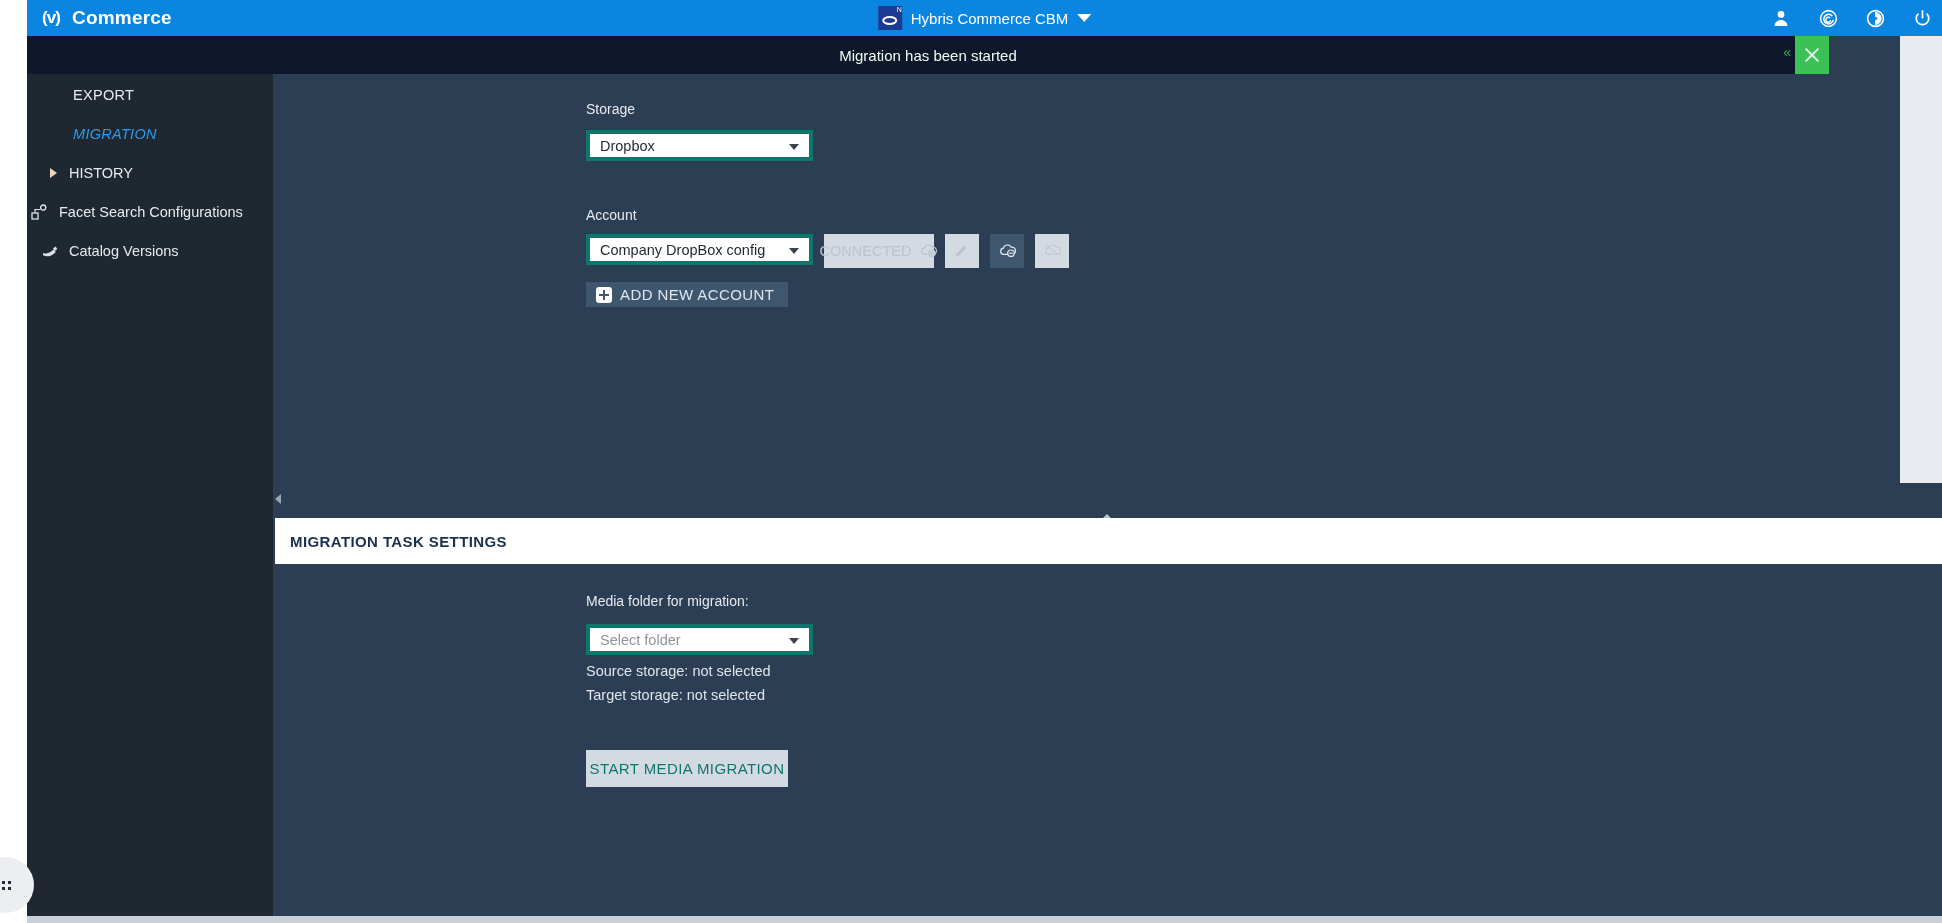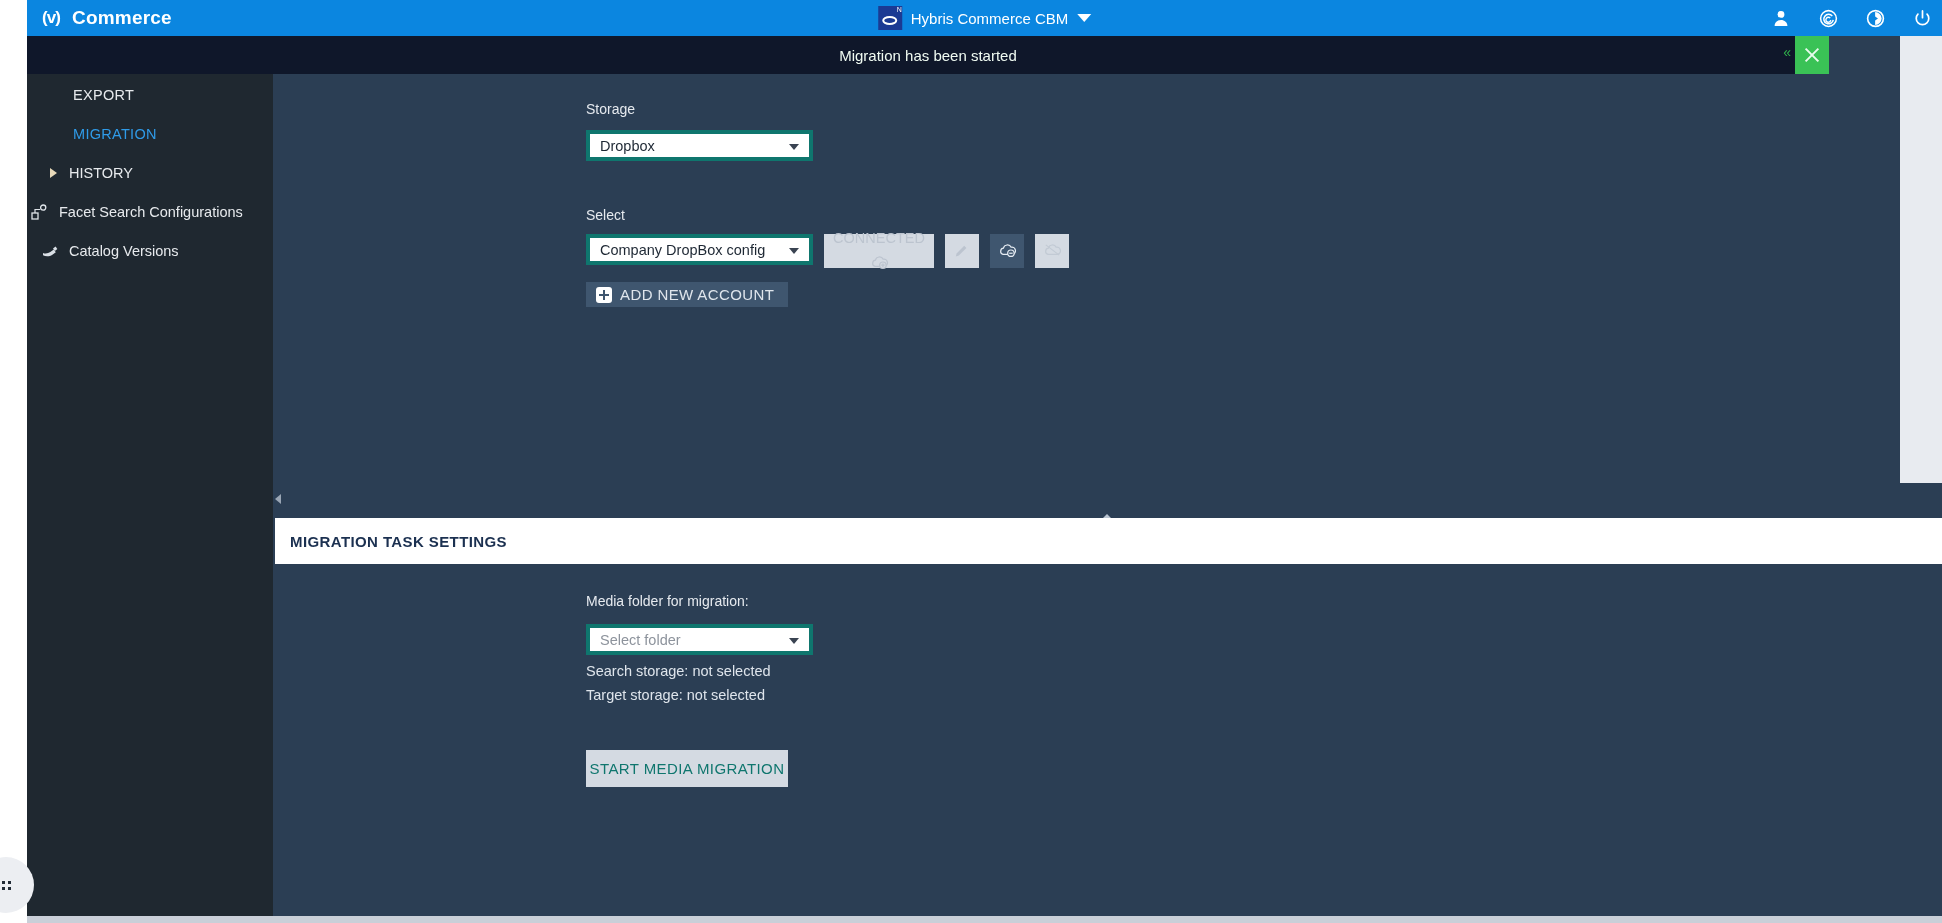--- a/index.html
+++ b/index.html
@@ -77,21 +77,21 @@
   
   .sidebar {
     position:absolute; left:27px; top:36px; width:246px; height:887px;
     background:#1f2830; z-index: 3;
   }
   .nav-item {
     height:39px; display:flex; align-items:center; padding-left:17px;
     font-size:14.5px; color:#e7eaed; cursor:pointer; white-space:nowrap;
   }
   .nav-item.sub { padding-left:46px; letter-spacing:.3px; }
-  .nav-item.active { color:#2f9be8; }
+  .nav-item.active { color:#2f9be8;font-style:italic; }
   .nav-item .tri {
     width:0;height:0;border-top:5px solid transparent;border-bottom:5px solid transparent;
     border-left:7px solid #e7d9b9; margin-right:12px; flex:none;
   }
   .nav-item .nicon { width:20px; margin-right:8px; flex:none; display:flex; align-items:center; }
   .nav-item .nicon svg{display:block;}
 
   
   .main { position:absolute; left:273px; top:36px; width:1669px; height:887px; background:#2b3e54; }
 
@@ -123,21 +123,21 @@
   .account-row { position:absolute; left:313px; top:198px; display:flex; align-items:flex-start; gap:11px; }
 
   .btn {
     height:34px; border:none; display:inline-flex; align-items:center; justify-content:center;
     gap:8px; font-size:14.5px; cursor:pointer; font-family:"Liberation Sans", sans-serif;
   }
   .btn-disabled { background:#d4dae2; color:#bcc4cf; cursor:default; }
   .btn-ghost { background:#d4dae2; }
   .btn-active { background:#3f566f; }
   .btn-sq { width:34px; padding:0; }
-  .btn-connected { width:110px; padding:0 12px;flex-direction:column; }
+  .btn-connected { width:110px; padding:0 12px; }
 
   .add-account {
     position:absolute; left:313px; top:246px; height:25px;
     background:#3f566f; color:#dfe5ec; font-size:15px; letter-spacing:.4px;
     display:flex; align-items:center; padding:0 14px 0 10px; gap:8px; cursor:pointer;
   }
   .plus-sq {
     width:16px; height:16px; background:#fff; border-radius:3px; position:relative; flex:none;
   }
   .plus-sq:before, .plus-sq:after { content:""; position:absolute; background:#3f566f; }
@@ -297,21 +297,21 @@
 
     <section class="top-panel">
       <div class="panel-scroll-track"></div>
 
       <div class="field-label storage-label">Storage</div>
       <div class="select storage-select">
         <span>Dropbox</span>
         <span class="sc"></span>
       </div>
 
-      <div class="field-label account-label">Select</div>
+      <div class="field-label account-label">Account</div>
 
       <div class="account-row">
         <div class="select">
           <span>Company DropBox config</span>
           <span class="sc"></span>
         </div>
 
         <button class="btn btn-disabled btn-connected">
           <span>CONNECTED</span>
           <span>
@@ -363,21 +363,21 @@
     </div>
 
     <section class="bottom-panel">
       <div class="bp-header">MIGRATION TASK SETTINGS</div>
       <div class="bp-body">
         <div class="field-label media-label">Media folder for migration:</div>
         <div class="select placeholder folder-select">
           <span>Select folder</span>
           <span class="sc"></span>
         </div>
-        <div class="status-line status-src">Search storage: not selected</div>
+        <div class="status-line status-src">Source storage: not selected</div>
         <div class="status-line status-tgt">Target storage: not selected</div>
         <div class="start-btn">
           <span>START MEDIA MIGRATION</span>
         </div>
       </div>
     </section>
   </div>
 
   <div class="toast">
     <div class="toast-text">Migration has been started</div>

